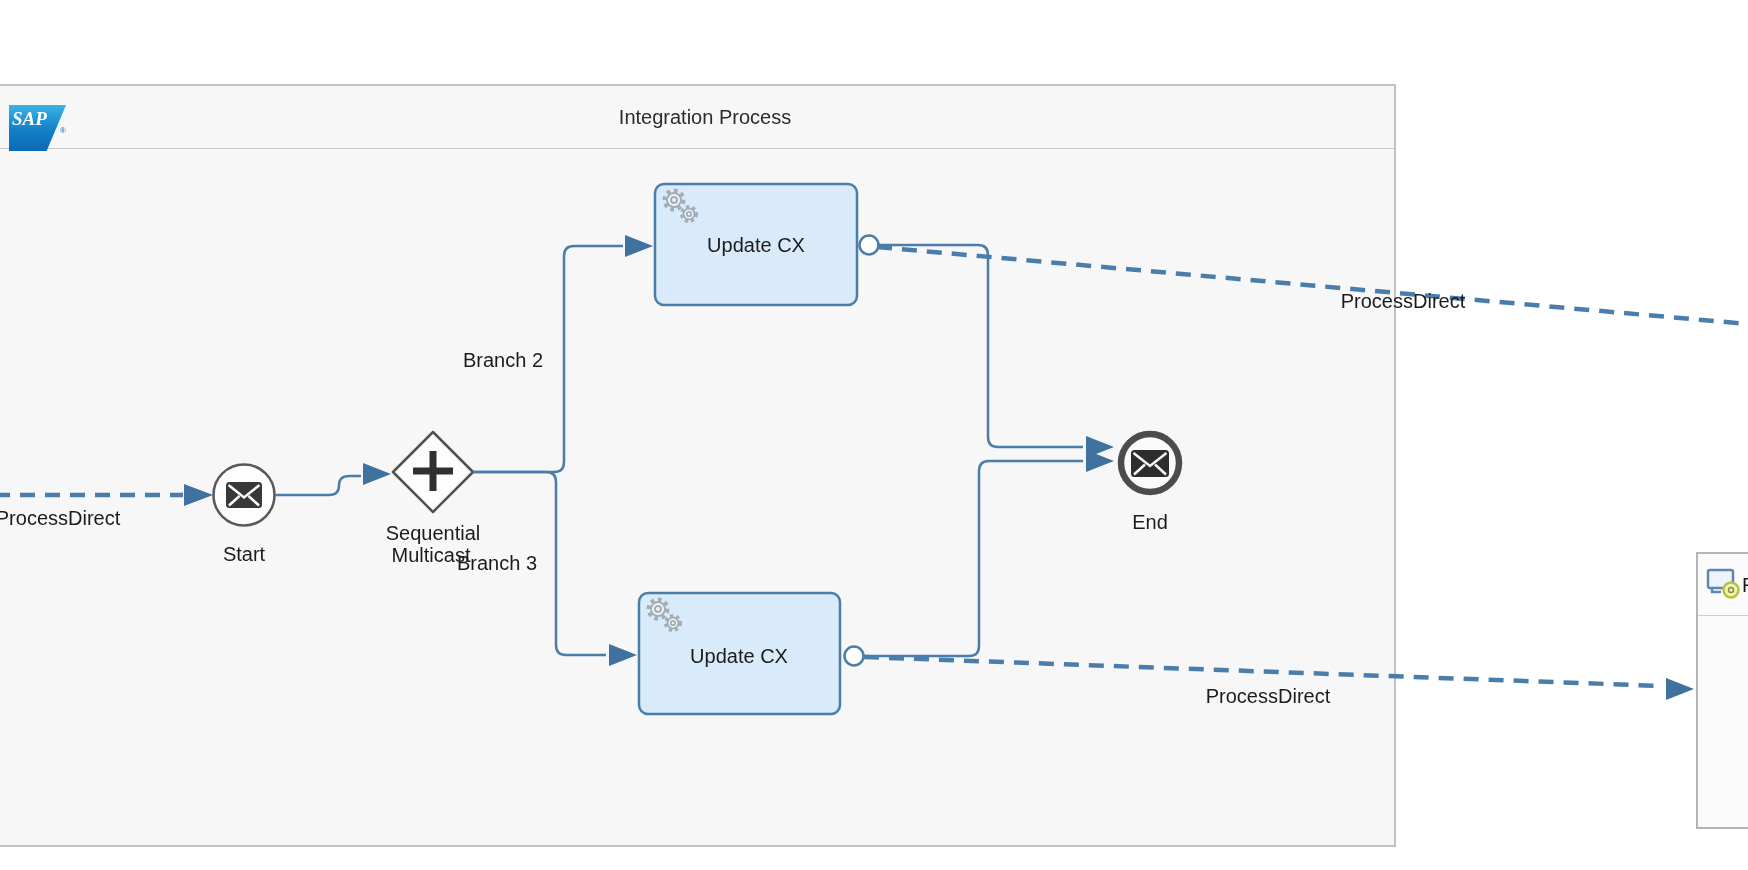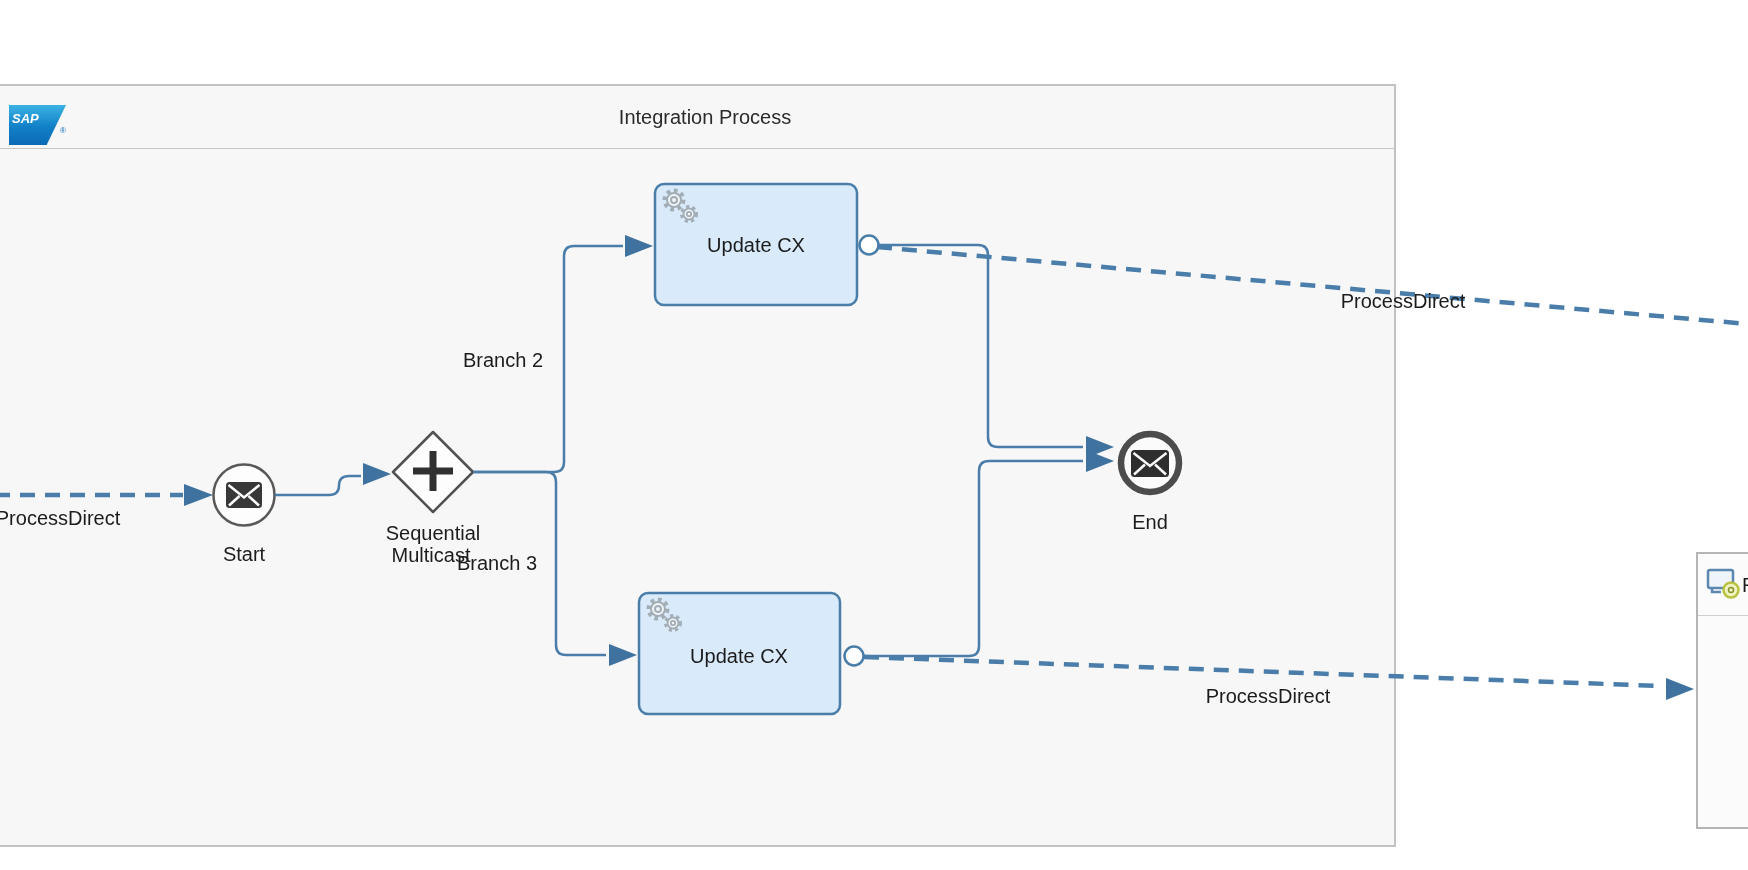--- a/index.html
+++ b/index.html
@@ -12,26 +12,27 @@
   
   .process-container{
     position:absolute;left:-60px;top:84px;width:1456px;height:763px;
     background:#f7f7f7;border:2px solid #c2c2c2;box-sizing:border-box;
   }
   .process-header{
     position:absolute;left:0;top:0;width:100%;height:63px;
     border-bottom:1px solid #c6c6c6;box-sizing:border-box;
   }
   .sap-logo{
-    position:absolute;left:67px;top:19px;width:57px;height:40px;
+    position:absolute;left:67px;top:19px;width:57px;height:46px;
     background:linear-gradient(180deg,#3cb2e4 0%,#1180c6 55%,#0c6ab5 100%);
     clip-path:polygon(0 0,100% 0,66% 100%,0 100%);
     color:#ffffff;font-weight:bold;font-style:italic;
-    font-size:13px;line-height:28px;padding-left:3px;box-sizing:border-box;
+    font-size:19px;line-height:28px;padding-left:3px;box-sizing:border-box;
     letter-spacing:0px;
+    font-family:Liberation Serif, serif;
   }
   .sap-reg{
     position:absolute;left:118px;top:40px;font-size:8px;color:#0d6cb5;
     font-style:normal;
   }
   
   .receiver-panel{
     position:absolute;left:1696px;top:552px;width:90px;height:277px;
     background:#fbfbfb;border:2px solid #b5b5b5;box-sizing:border-box;
   }

